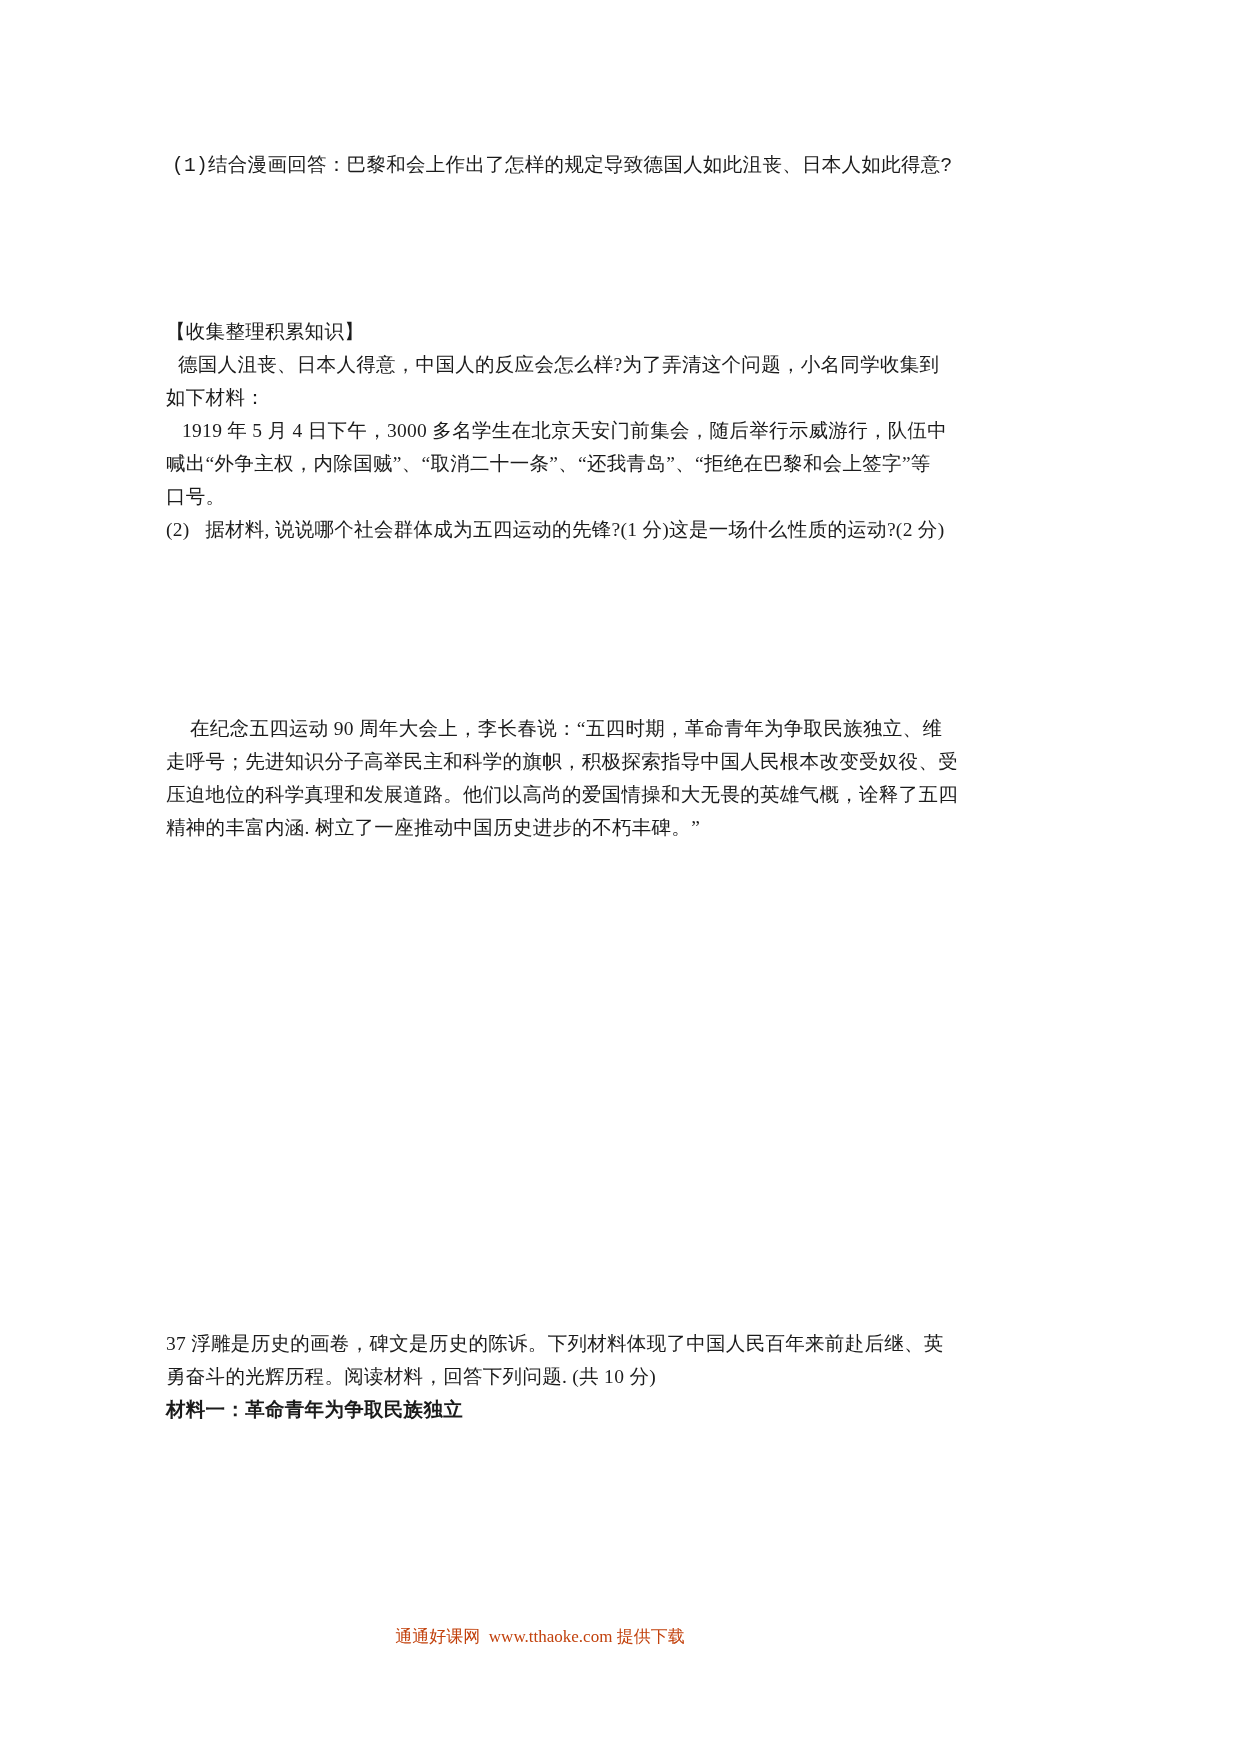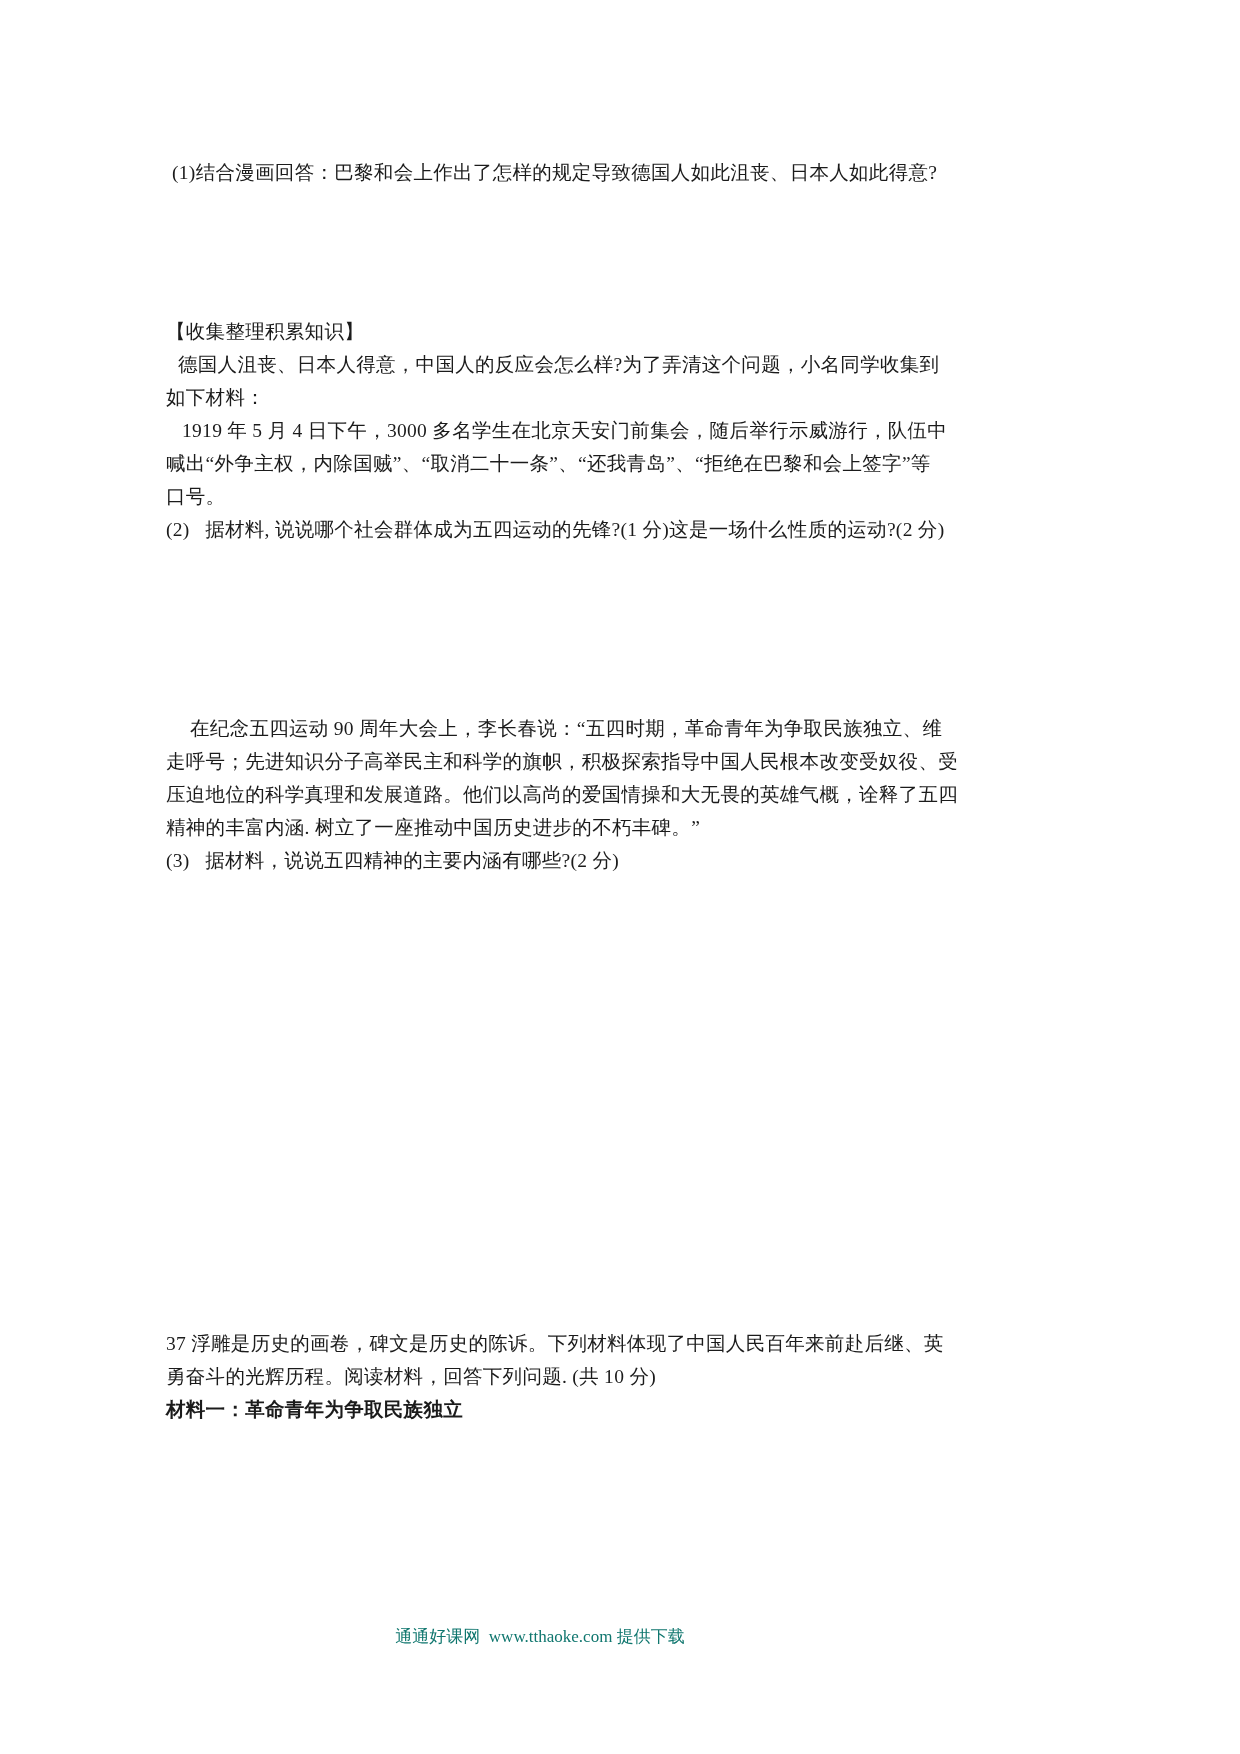--- a/index.html
+++ b/index.html
@@ -27,48 +27,47 @@
   .bold  { font-weight: bold; }
   .footer {
     position: absolute;
     top: 1624px;
     left: 0;
     width: 1080px;
     text-align: center;
     font-size: 17px;
     line-height: 26px;
     white-space: pre;
-    color: #0f766e;
+    color: #c2410c;
   }
 </style>
 </head>
 <body>
 
 <div class="page">
 
-  <div class="block" style="top:156px;">
+  <div class="block" style="top:150px;font-family:Liberation Mono, monospace;">
     <div class="line ind6">(1)结合漫画回答：巴黎和会上作出了怎样的规定导致德国人如此沮丧、日本人如此得意?</div>
   </div>
 
   <div class="block" style="top:315px;">
     <div class="line">【收集整理积累知识】</div>
     <div class="line ind12">德国人沮丧、日本人得意，中国人的反应会怎么样?为了弄清这个问题，小名同学收集到</div>
     <div class="line">如下材料：</div>
     <div class="line ind16">1919 年 5 月 4 日下午，3000 多名学生在北京天安门前集会，随后举行示威游行，队伍中</div>
     <div class="line">喊出“外争主权，内除国贼”、“取消二十一条”、“还我青岛”、“拒绝在巴黎和会上签字”等</div>
     <div class="line">口号。</div>
     <div class="line">(2)   据材料, 说说哪个社会群体成为五四运动的先锋?(1 分)这是一场什么性质的运动?(2 分)</div>
   </div>
 
   <div class="block" style="top:712px;">
     <div class="line ind24">在纪念五四运动 90 周年大会上，李长春说：“五四时期，革命青年为争取民族独立、维</div>
     <div class="line">走呼号；先进知识分子高举民主和科学的旗帜，积极探索指导中国人民根本改变受奴役、受</div>
     <div class="line">压迫地位的科学真理和发展道路。他们以高尚的爱国情操和大无畏的英雄气概，诠释了五四</div>
     <div class="line">精神的丰富内涵. 树立了一座推动中国历史进步的不朽丰碑。”</div>
-    <div class="line">(3)   据材料，说说五四精神的主要内涵有哪些?(2 分)</div>
   </div>
 
 
   <div class="block" style="top:1327px;">
     <div class="line">37 浮雕是历史的画卷，碑文是历史的陈诉。下列材料体现了中国人民百年来前赴后继、英</div>
     <div class="line">勇奋斗的光辉历程。阅读材料，回答下列问题. (共 10 分)</div>
     <div class="line bold">材料一：革命青年为争取民族独立</div>
   </div>
 
   <div class="footer">通通好课网  www.tthaoke.com 提供下载</div>

